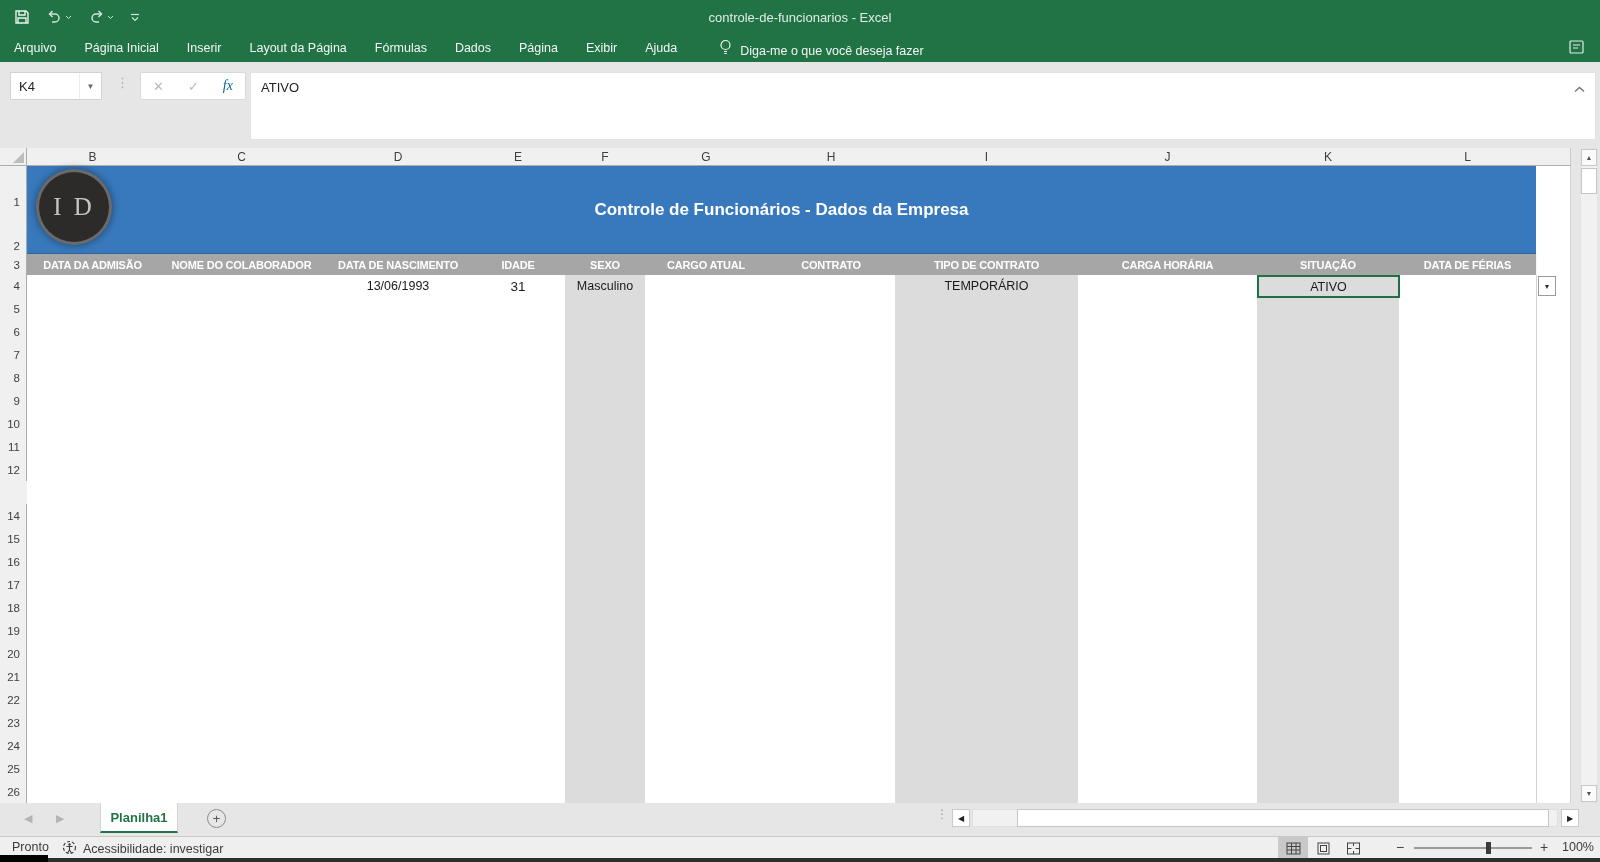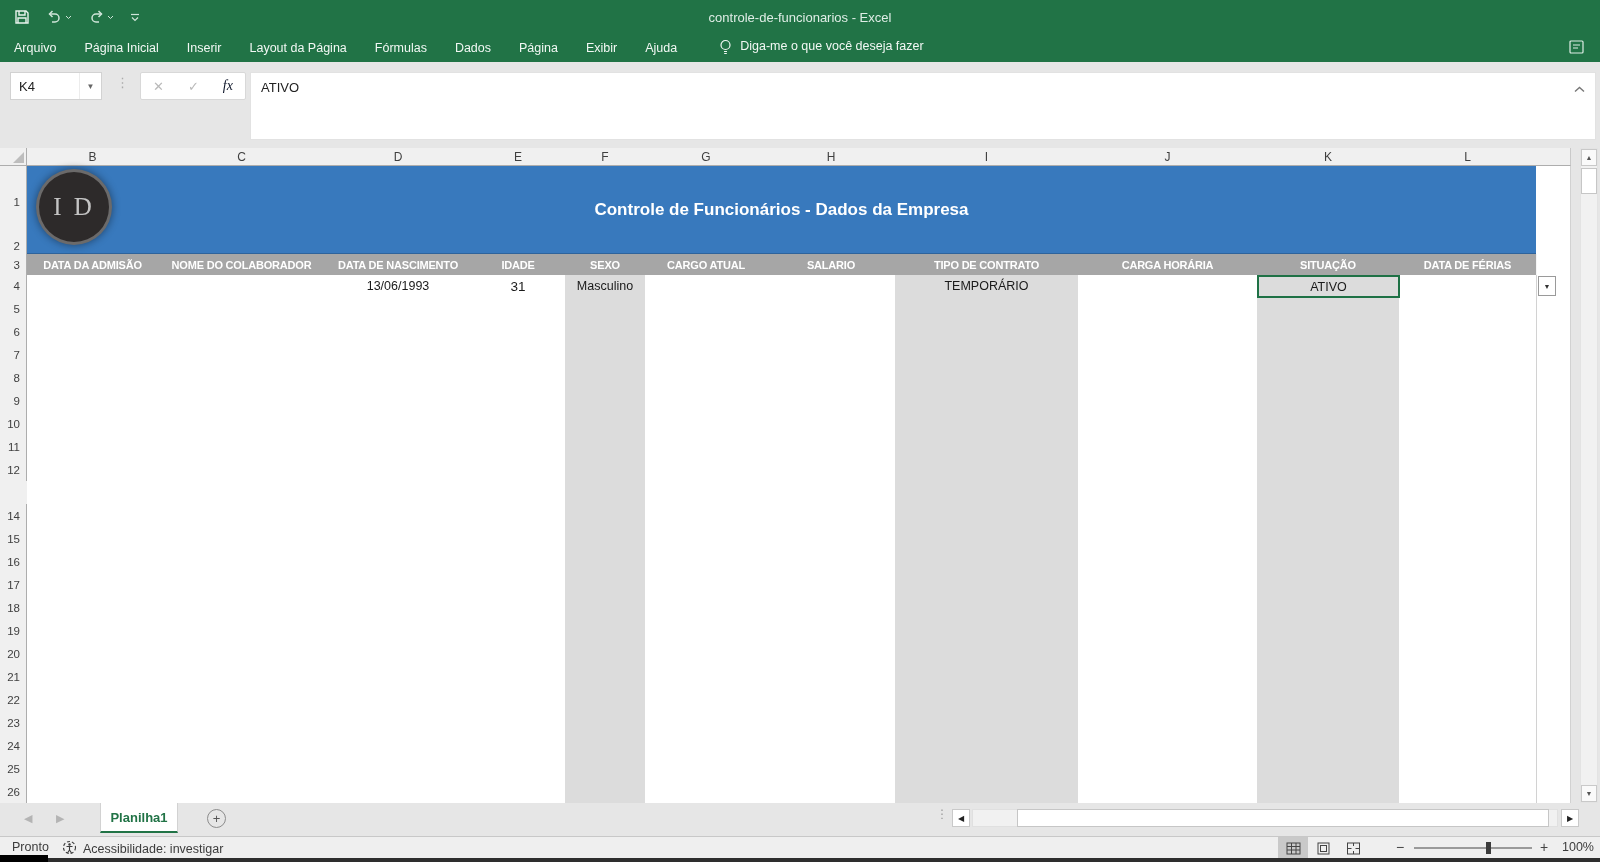--- a/index.html
+++ b/index.html
@@ -11,31 +11,31 @@
   .qat { position:absolute; left:14px; top:0; height:34px; display:flex; align-items:center; gap:16px; }
   .qat .icon { display:flex; align-items:center; gap:2px; color:#CFE5D9; }
   .doc-title { position:absolute; left:0; right:0; top:0; height:34px; display:flex; align-items:center; justify-content:center; font-size:13px; color:#DFEDE6; }
   .tb-right { position:absolute; right:0; top:0; height:34px; display:flex; align-items:center; }
   .entrar-btn { background:#9DC6B0; color:#17472E; font-size:13px; padding:5px 16px; border-radius:2px; margin-right:28px; }
   .winbtn { width:46px; height:34px; display:flex; align-items:center; justify-content:center; color:#E3F0E9; font-size:13px; }
 
   
   .menubar { position:absolute; top:34px; left:0; width:1600px; height:28px; background:#217346; display:flex; align-items:center; padding-left:14px; color:#F2F8F4; font-size:12.5px; }
   .menu-tab { margin-right:28px; white-space:nowrap; }
-  .tellme { display:flex; align-items:flex-start; gap:8px; margin-left:14px; }
+  .tellme { display:flex; align-items:flex-end; gap:8px; margin-left:14px; }
   .note-icon { position:absolute; right:16px; top:6px; color:#DFEDE6; }
 
   
   .formula-area { position:absolute; top:62px; left:0; width:1600px; height:86px; background:#E6E6E6; }
   .name-box { position:absolute; left:10px; top:10px; width:92px; height:28px; background:#fff; border:1px solid #D2D2D2; display:flex; align-items:center; font-size:13px; color:#222; padding-left:8px; }
   .name-box .nb-arrow { margin-left:auto; width:22px; height:100%; display:flex; align-items:center; justify-content:center; color:#666; font-size:8px; border-left:1px solid #ECECEC; }
   .fb-dots { position:absolute; left:116px; top:17px; color:#ABABAB; font-size:13px; line-height:7px; text-align:center; width:8px; }
   .fb-buttons { position:absolute; left:140px; top:10px; width:106px; height:28px; background:#fff; border:1px solid #D8D8D8; border-radius:2px; display:flex; align-items:center; justify-content:space-around; }
   .fb-cancel, .fb-enter { color:#B9B9B9; font-size:13px; }
-  .fb-fx { font-family:"Liberation Serif", serif; font-style:italic; font-size:14px; color:#0f172a; }
+  .fb-fx { font-family:"Liberation Serif", serif; font-style:italic; font-size:14px; color:#0369a1; }
   .formula-input { position:absolute; left:250px; top:10px; width:1346px; height:68px; background:#fff; border:1px solid #E2E2E2; font-size:13px; color:#222; padding:7px 10px; }
   .fb-collapse { position:absolute; right:10px; top:8px; color:#777; }
 
   
   #sheet { position:absolute; top:148px; left:0; width:1572px; height:655px; background:#E6E6E6; }
   #sheet > div { position:absolute; }
   .colhdr { background:#F0F0F0; border-right:1px solid #C9C9C9; border-bottom:1px solid #ADADAD; color:#3F3F3F; font-size:12px; display:flex; align-items:center; justify-content:center; }
   .corner { border-right:1px solid #ADADAD; }
   .corner .tri { position:absolute; right:2px; bottom:2px; width:0; height:0; border-left:11px solid transparent; border-bottom:11px solid #BDBDBD; }
   .rowhdr { background:#F0F0F0; border-bottom:1px solid #C9C9C9; border-right:1px solid #ADADAD; color:#3F3F3F; font-size:11.5px; display:flex; align-items:center; justify-content:flex-end; padding-right:6px; }
@@ -247,21 +247,21 @@
         <span>I D</span>
       </div>
       <div class="banner-title">Controle de Funcionários - Dados da Empresa</div>
     </div>
     <div class="cell hdrcell" style="left: 27px; top: 106px; width: 132px; height: 22px;">DATA DA ADMISÃO</div>
     <div class="cell hdrcell" style="left: 158px; top: 106px; width: 168px; height: 22px;">NOME DO COLABORADOR</div>
     <div class="cell hdrcell" style="left: 325px; top: 106px; width: 147px; height: 22px;">DATA DE NASCIMENTO</div>
     <div class="cell hdrcell" style="left: 471px; top: 106px; width: 95px; height: 22px;">IDADE</div>
     <div class="cell hdrcell" style="left: 565px; top: 106px; width: 81px; height: 22px;">SEXO</div>
     <div class="cell hdrcell" style="left: 645px; top: 106px; width: 123px; height: 22px;">CARGO ATUAL</div>
-    <div class="cell hdrcell" style="left: 767px; top: 106px; width: 129px; height: 22px;">SALARIO</div>
+    <div class="cell hdrcell" style="left: 767px; top: 106px; width: 129px; height: 22px;">CONTRATO</div>
     <div class="cell hdrcell" style="left: 895px; top: 106px; width: 184px; height: 22px;">TIPO DE CONTRATO</div>
     <div class="cell hdrcell" style="left: 1078px; top: 106px; width: 180px; height: 22px;">CARGA HORÁRIA</div>
     <div class="cell hdrcell" style="left: 1257px; top: 106px; width: 143px; height: 22px;">SITUAÇÃO</div>
     <div class="cell hdrcell" style="left: 1399px; top: 106px; width: 138px; height: 22px;">DATA DE FÉRIAS</div>
     <div class="cell" style="left: 27px; top: 127px; width: 132px; height: 23px;"></div>
     <div class="cell" style="left: 158px; top: 127px; width: 168px; height: 23px;"></div>
     <div class="cell" style="left: 325px; top: 127px; width: 147px; height: 23px;">13/06/1993</div>
     <div class="cell bold" style="left: 471px; top: 127px; width: 95px; height: 23px;">31</div>
     <div class="cell shaded" style="left: 565px; top: 127px; width: 81px; height: 23px;">Masculino</div>
     <div class="cell" style="left: 645px; top: 127px; width: 123px; height: 23px;"></div>

